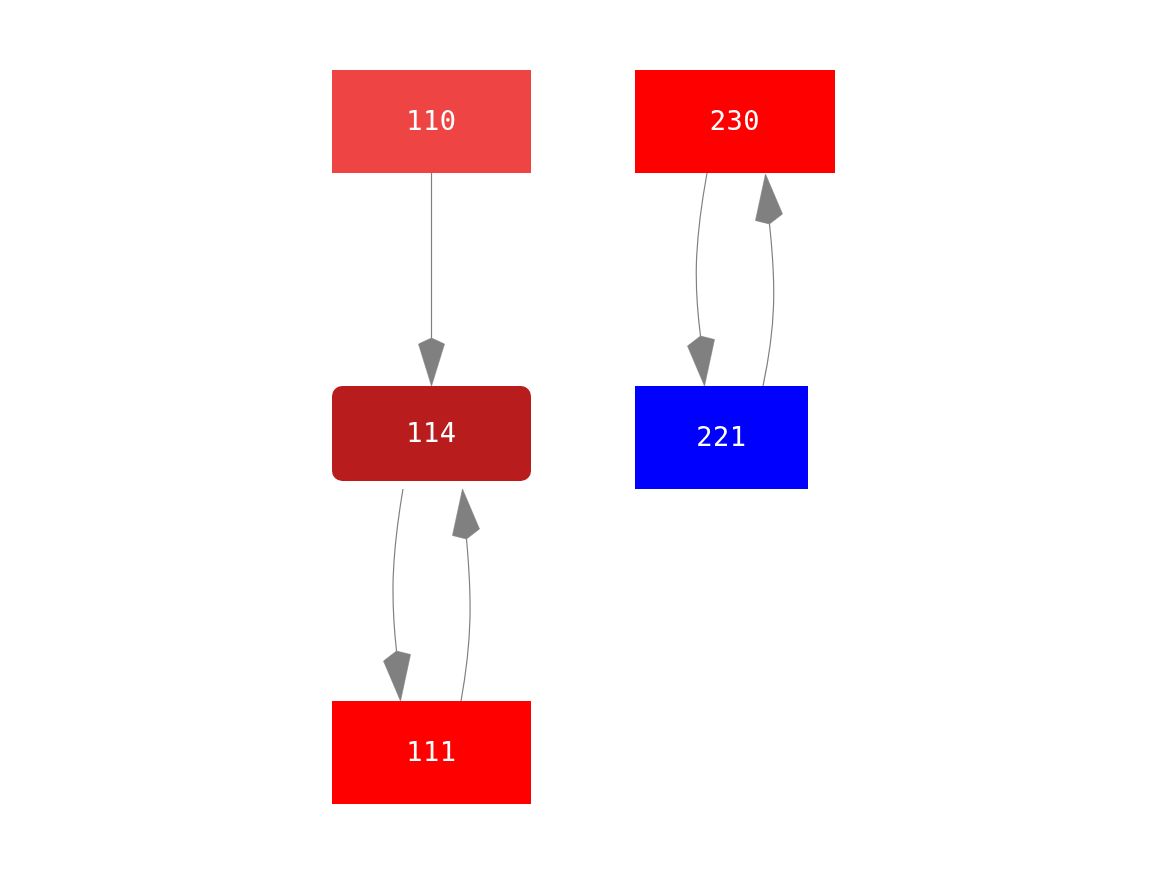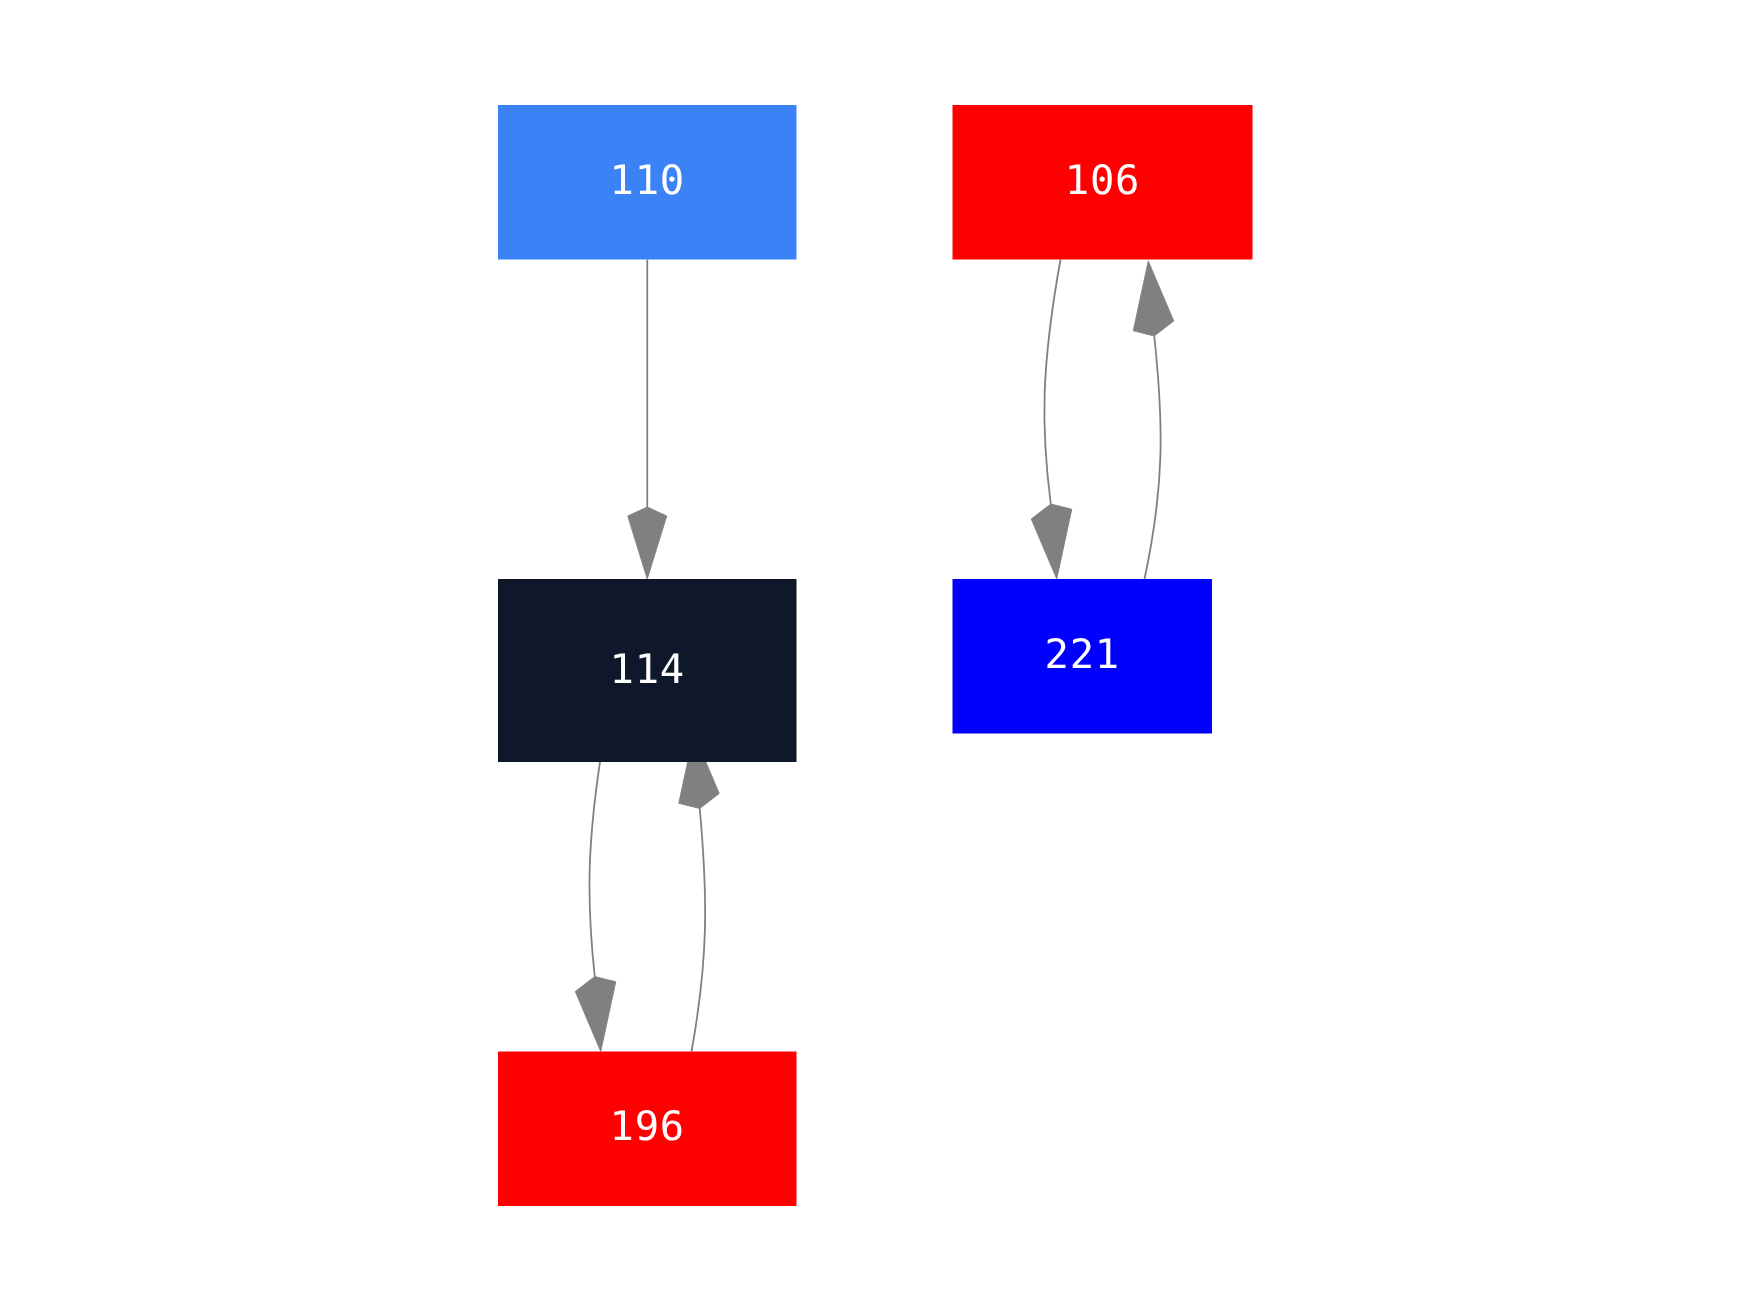--- a/index.html
+++ b/index.html
@@ -79,33 +79,33 @@
       <path d="M 700.5 336 L 714.5 339.5 L 704.5 386 L 687.5 346 Z" fill="#808080" stroke="#808080" stroke-width="0.6"></path>
     </g>
 
     <g>
       <path d="M 763 386 C 776 325 776 285 769.5 224" fill="none" stroke="#808080" stroke-width="1.2"></path>
       <path d="M 769.5 224 L 755.5 220.5 L 765.5 174 L 782.5 214 Z" fill="#808080" stroke="#808080" stroke-width="0.6"></path>
     </g>
 
   </svg>
 
-  <div class="node" style="left:332px; top:70px; width:199px; height:103px; background:#3b82f6;">
+  <div class="node" style="left:332px; top:70px; width:199px; height:103px; background:#ef4444;">
     <span class="node-label">110</span>
   </div>
 
   <div class="node" style="left:635px; top:70px; width:200px; height:103px; background:#fe0000;">
-    <span class="node-label">106</span>
+    <span class="node-label">230</span>
   </div>
 
-  <div class="node" style="left:332px; top:386px; width:199px; height:122px; background:#0f172a;">
+  <div class="node" style="left:332px; top:386px; width:199px; height:95px; background:#b91c1c;border-radius:10px;">
     <span class="node-label">114</span>
   </div>
 
   <div class="node" style="left:635px; top:386px; width:173px; height:103px; background:#0000fe;">
     <span class="node-label">221</span>
   </div>
 
   <div class="node" style="left:332px; top:701px; width:199px; height:103px; background:#fe0000;">
-    <span class="node-label">196</span>
+    <span class="node-label">111</span>
   </div>
 
 </div>
 
 </body></html>

